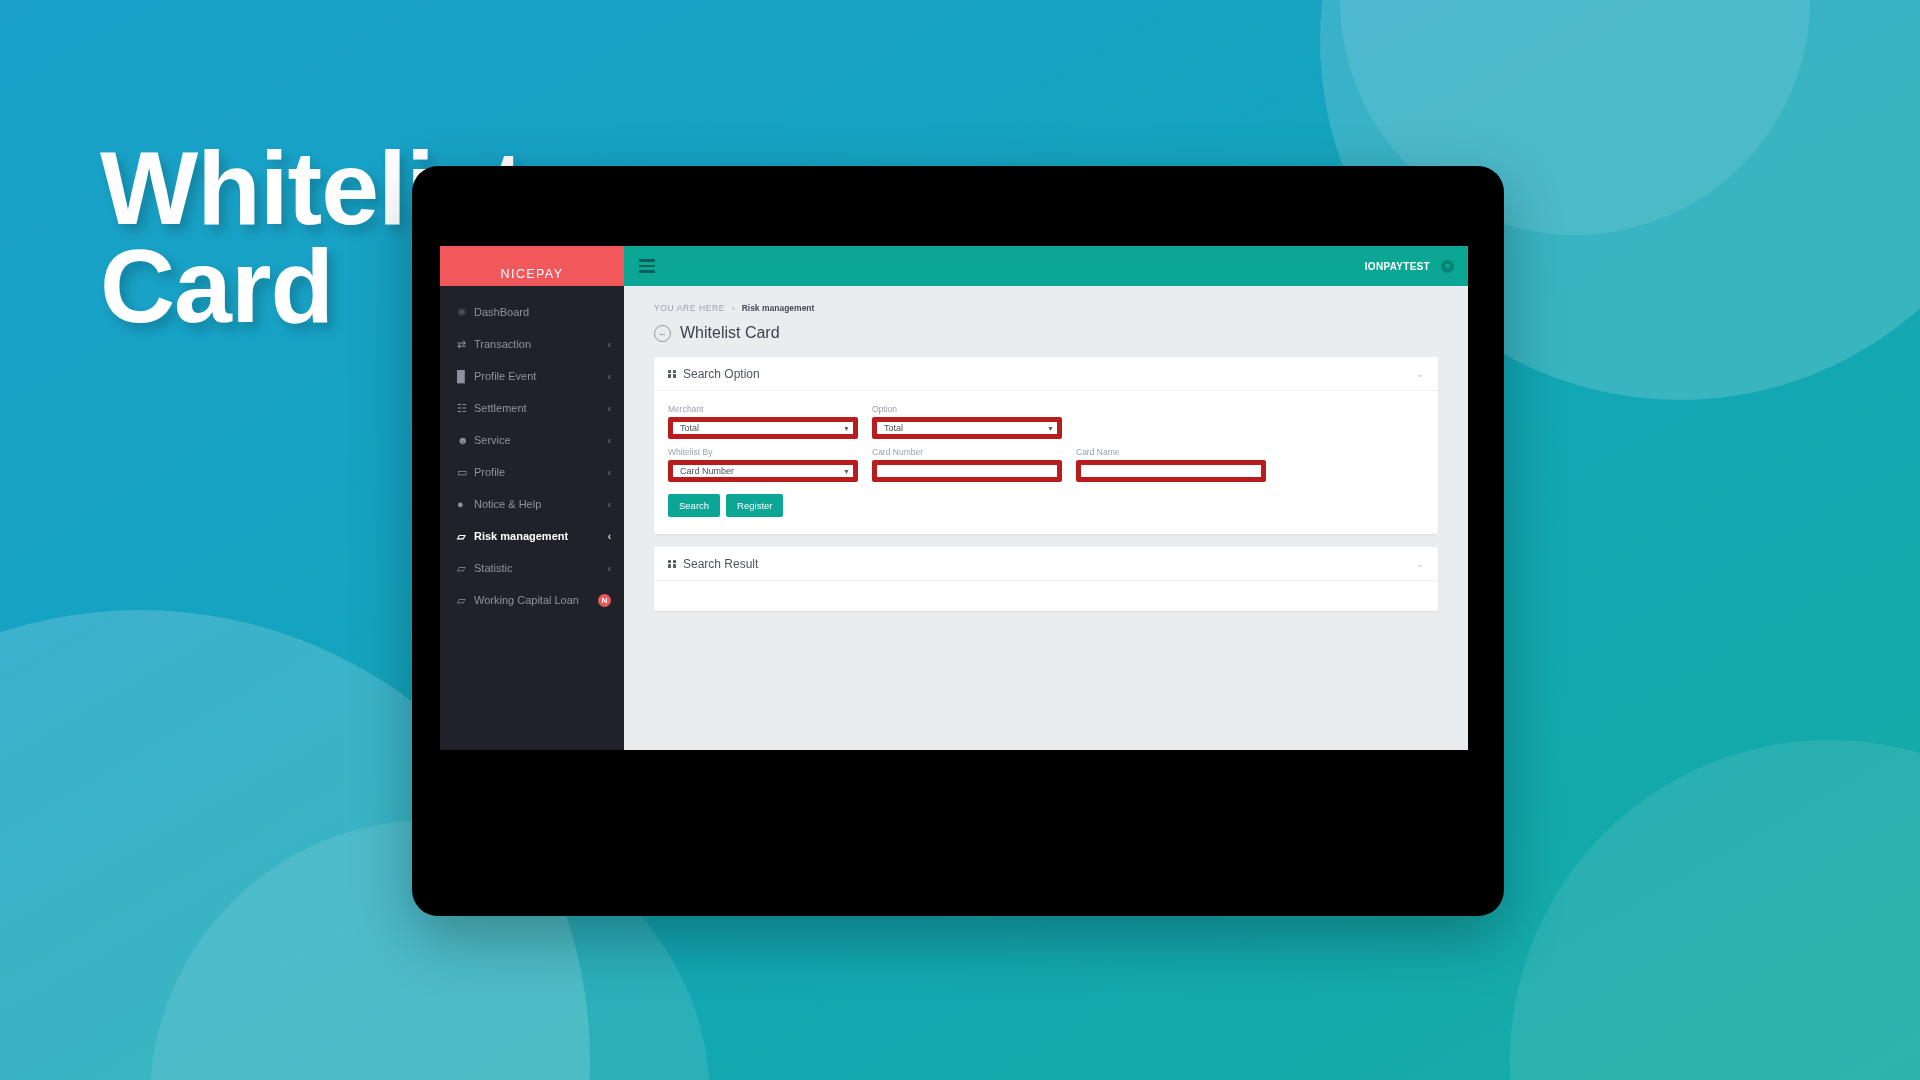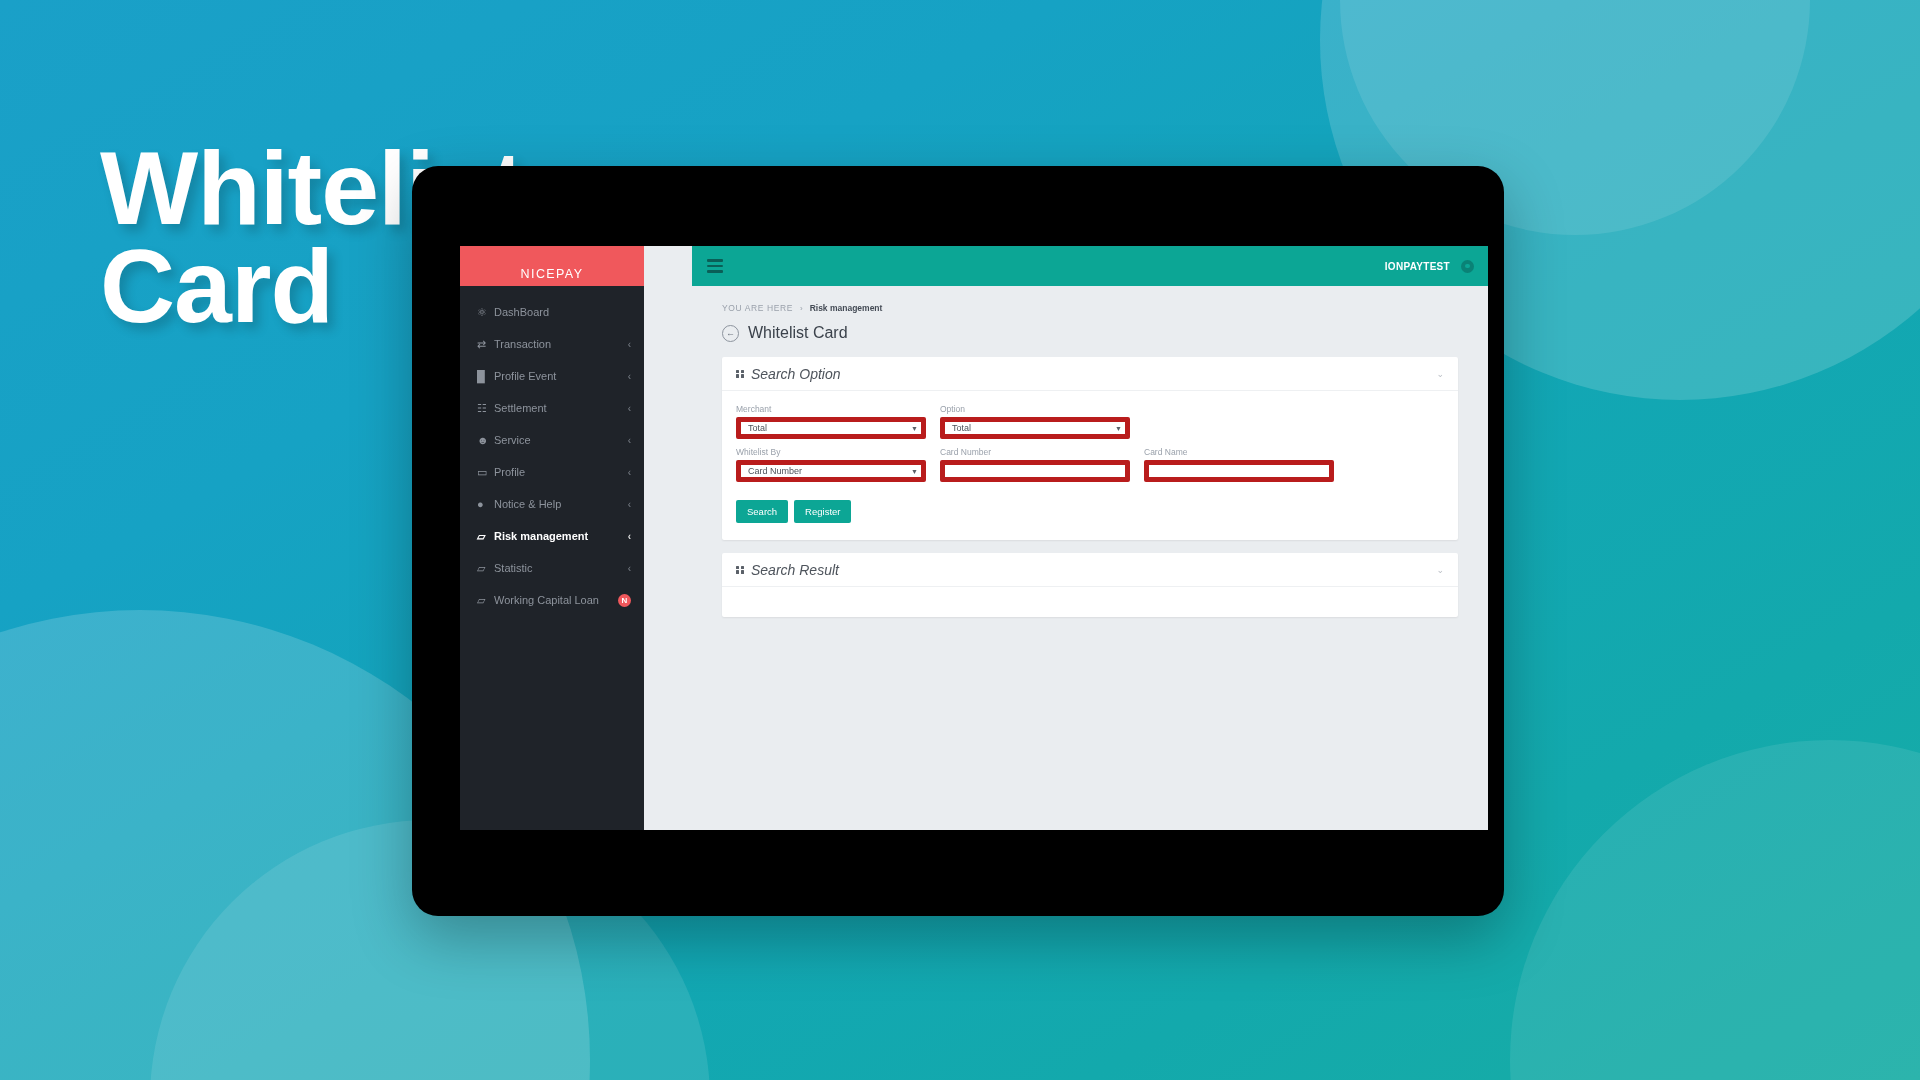--- a/index.html
+++ b/index.html
@@ -73,28 +73,27 @@
     top: 166px;
     width: 1092px;
     height: 750px;
     background: #000000;
     border-radius: 26px;
     box-shadow: 0 22px 60px rgba(0,0,0,0.28);
     z-index: 10;
   }
   #screen {
     position: absolute;
-    left: 48px;
+    left: 28px;
     top: 80px;
     width: 1028px;
-    height: 584px;
+    height: 504px;
     background: #eaedf0;
     overflow: hidden;
     display: flex;
-    gap: 48px;
   }
 
   
   #sidebar {
     width: 184px;
     height: 100%;
     background: #1f2329;
     flex: 0 0 184px;
     display: flex;
     flex-direction: column;
@@ -267,21 +266,21 @@
     grid-template-columns: 1fr 1fr;
     grid-template-rows: 1fr 1fr;
     gap: 1.4px;
     margin-right: 7px;
   }
   .grid-ico i {
     background: #5a6068;
     display: block;
     border-radius: 0.5px;
   }
-  .panel-title { font-size: 14px; color: #4e545c; font-style: italic; }
+  .panel-title { font-size: 12px; color: #4e545c; }
   .panel-caret {
     margin-left: auto;
     color: #b9bec5;
     font-size: 9px;
     cursor: pointer;
   }
   .panel-body { padding: 13px 14px 17px 14px; }
 
   .form-row {
     display: flex;
@@ -311,21 +310,21 @@
   .select-wrap .sel-caret {
     position: absolute;
     right: 8px;
     top: 50%;
     transform: translateY(-50%);
     pointer-events: none;
     color: #5a6068;
     font-size: 7px;
   }
 
-  .btn-row { display: flex; gap: 6px; margin-top: 18px; }
+  .btn-row { display: flex; gap: 6px; margin-top: 12px; }
   .btn {
     border: none;
     background: #0ca695;
     color: #ffffff;
     font-size: 9.5px;
     padding: 6px 11px;
     border-radius: 2px;
     cursor: pointer;
     font-family: "Liberation Sans", sans-serif;
   }

